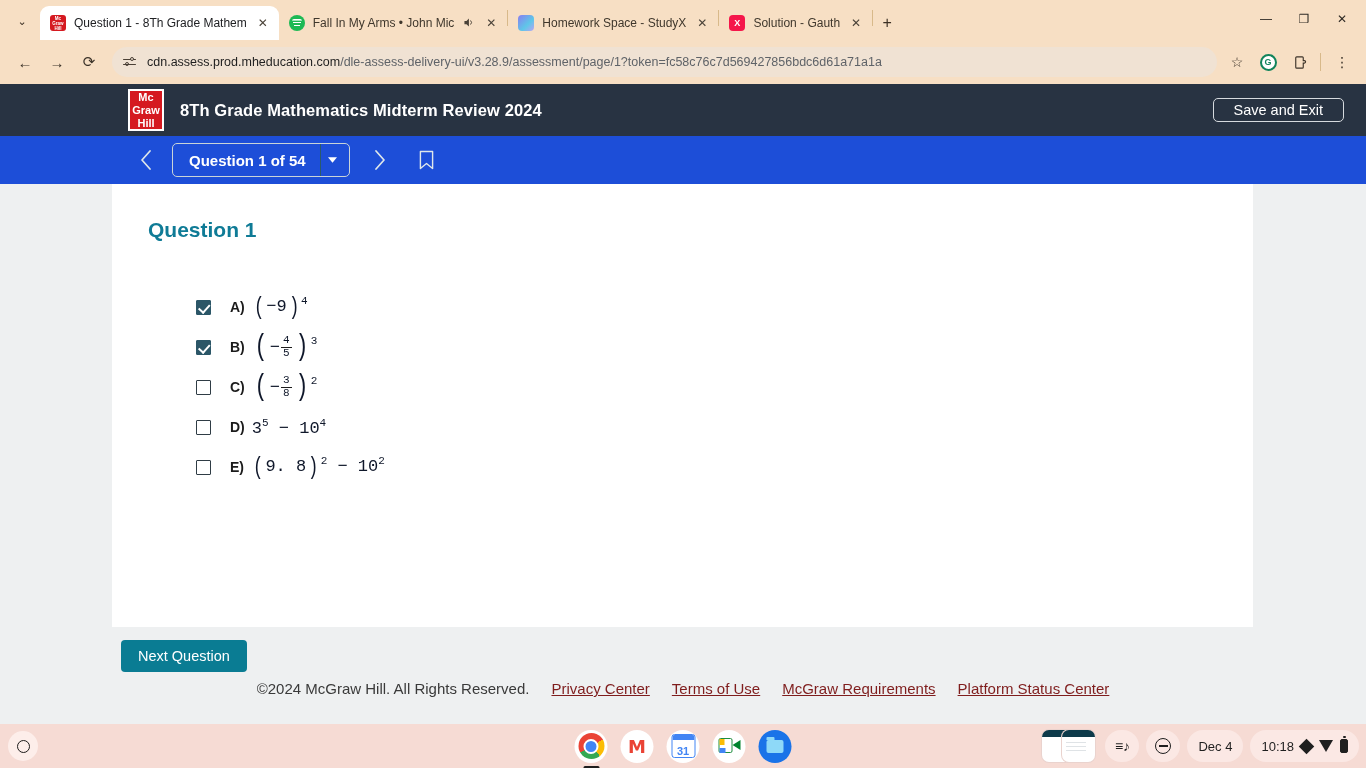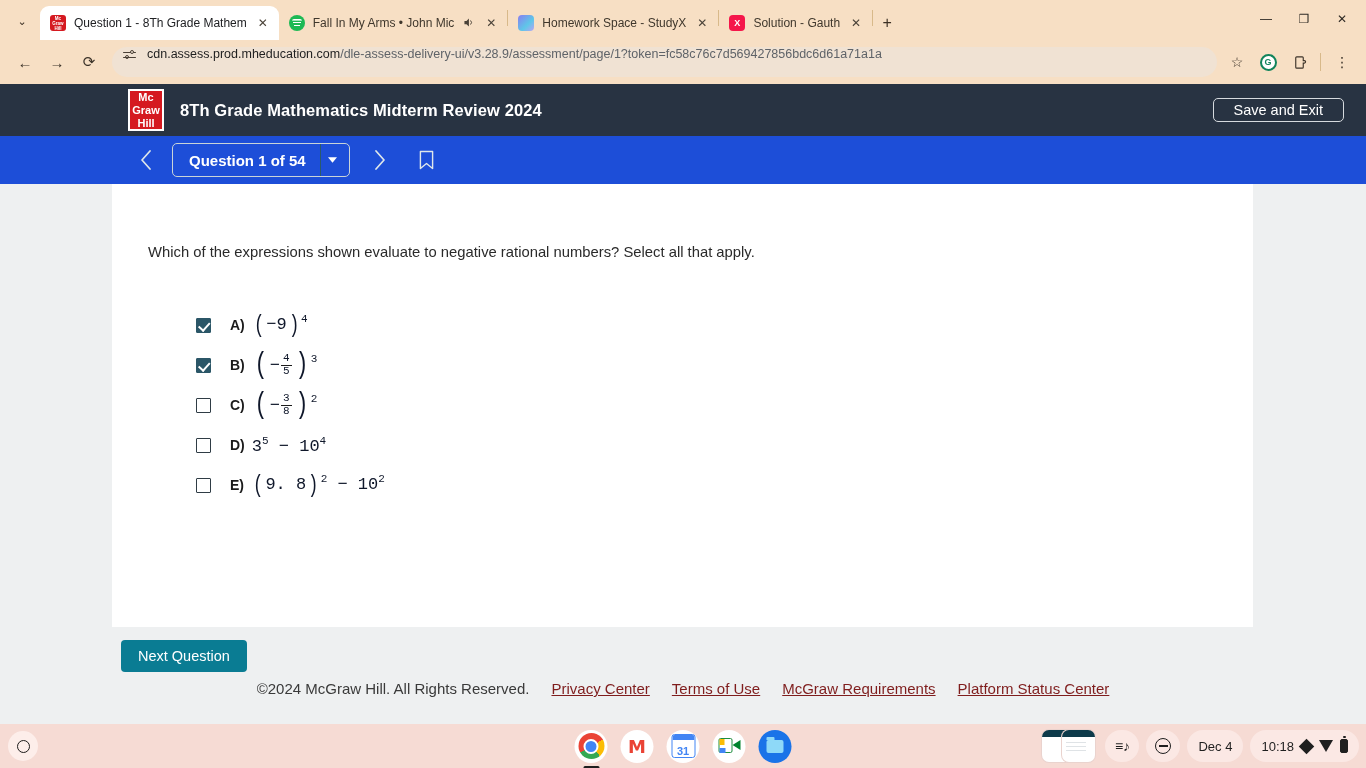--- a/index.html
+++ b/index.html
@@ -67,21 +67,21 @@
              font-size: 12px; color: #2e2a24; }
 
   .omnibar { height: 44px; display: flex; align-items: center; padding: 0 10px; gap: 2px; background: #f7dfc4; }
   .nav-icon {
     width: 30px; height: 30px; border-radius: 50%;
     display: flex; align-items: center; justify-content: center;
     font-size: 15px; color: #3b3228;
   }
   .urlbox {
     flex: 1; height: 30px; background: #f0e2d3; border-radius: 15px;
-    display: flex; align-items: flex-start; padding: 0 10px; gap: 9px;
+    display: flex; align-items: center; padding: 0 10px; gap: 9px;
     margin-left: 6px; margin-right: 4px;
   }
   .url-text { font-size: 12.5px; color: #1f1f1f; white-space: nowrap; }
   .url-text .dim { color: #5f6368; }
   .tune-icon { width: 16px; height: 16px; position: relative; flex: 0 0 16px; }
   .tune-icon::before, .tune-icon::after {
     content: ""; position: absolute; left: 1px; width: 13px; height: 1.4px; background: #4a4036; border-radius: 1px;
   }
   .tune-icon::before { top: 5px; }
   .tune-icon::after { top: 10px; }
@@ -380,21 +380,21 @@
       </div>
       <div class="bookmark-btn">
         <svg width="15" height="20" viewBox="0 0 16 21" aria-hidden="true">
           <path d="M1.5 1.5h13v18l-6.5-5.2-6.5 5.2z" fill="none" stroke="#dfe7ea" stroke-width="1.5" stroke-linejoin="round"></path>
         </svg>
       </div>
     </div>
 
     <div class="content-wrap">
       <div class="qpanel">
-        <div class="q-prompt">Which of the expressions shown evaluate to negative rational numbers? Select all that apply.</div>
+        <div class="q-heading">Question 1</div>
 
         <div class="options">
 
           <div class="option">
             <span class="cbox checked"></span>
             <span class="opt-letter">A)</span>
             <span class="math"><span class="paren">(</span>−9<span class="paren">)</span><sup>4</sup></span>
           </div>
 
           <div class="option">

